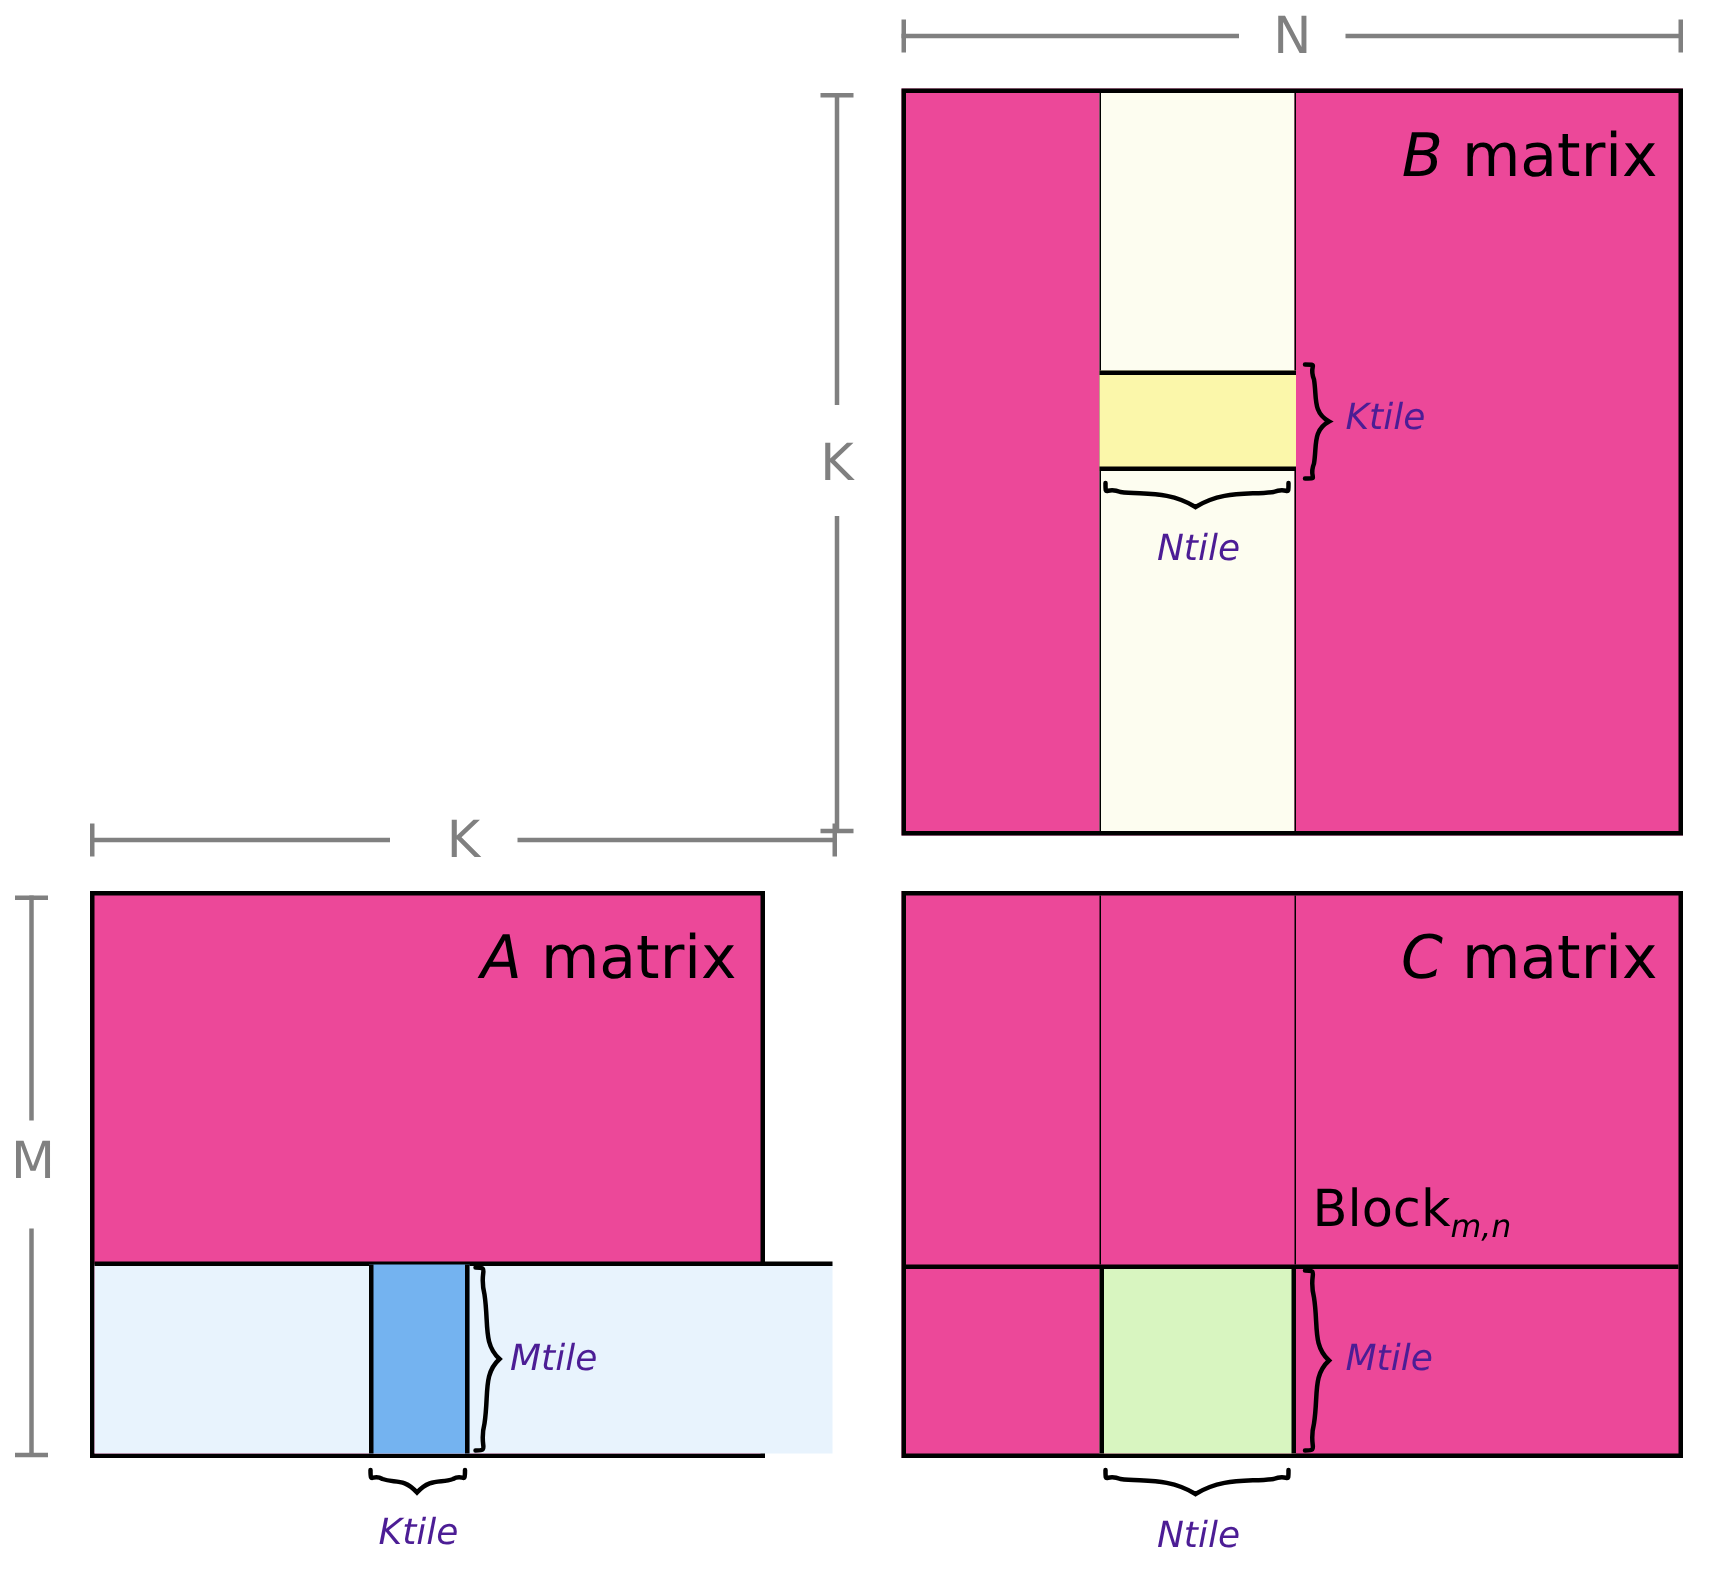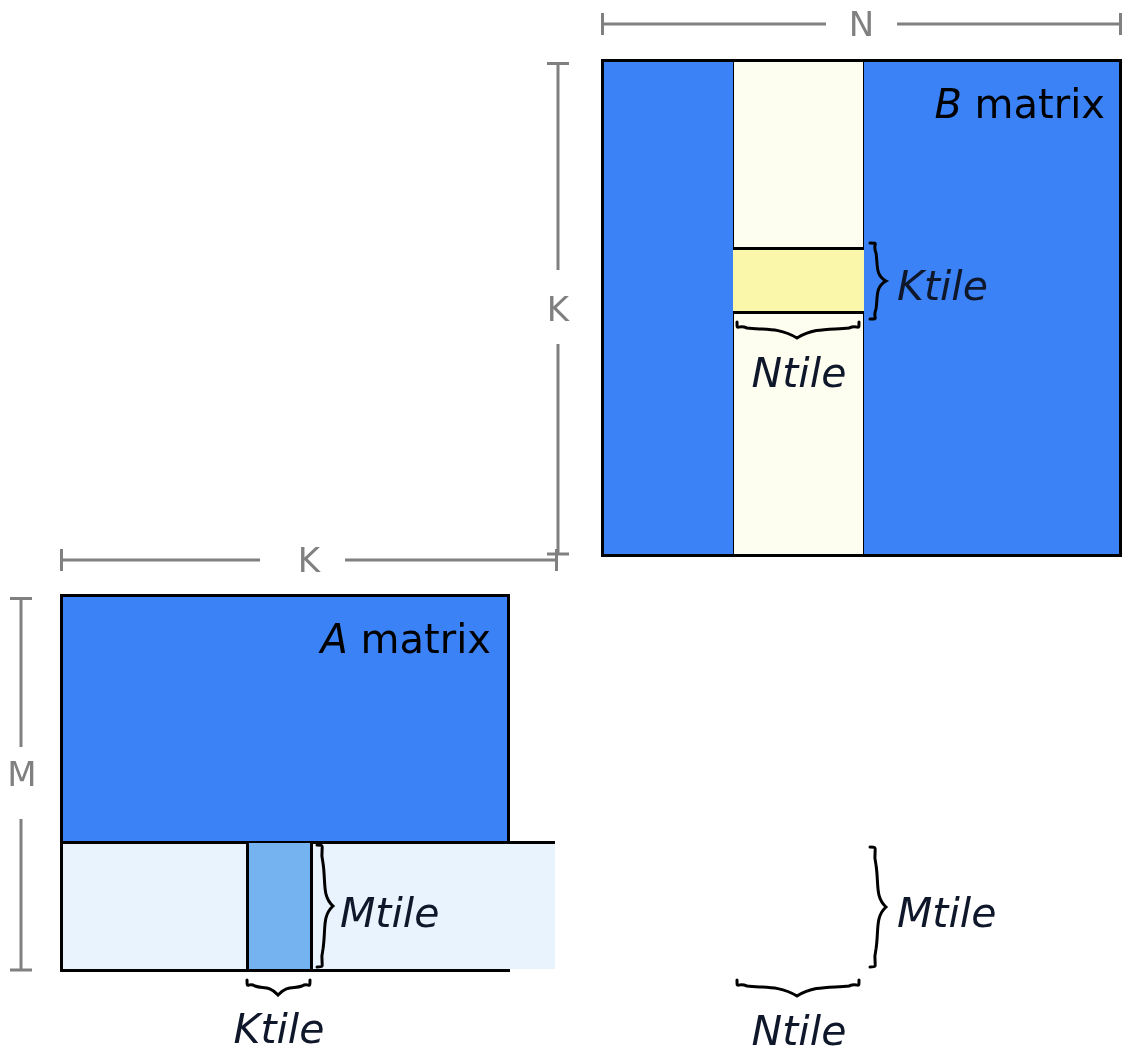--- a/index.html
+++ b/index.html
@@ -14,21 +14,21 @@
     position: relative;
     width: 1140px;
     height: 1050px;
     background: #ffffff;
     overflow: hidden;
   }
   .matrix-box {
     position: absolute;
     box-sizing: border-box;
     border: 3px solid #000000;
-    background: #3b82f6;
+    background: #ec4899;
     padding-left: 45px;
   }
   .fill-region {
     position: absolute;
     box-sizing: border-box;
   }
   .thin-line-v {
     position: absolute;
     width: 1px;
     background: #000000;
@@ -50,23 +50,23 @@
   }
   .dim-label {
     position: absolute;
     font-size: 34px;
     color: #808080;
     line-height: 1;
     white-space: nowrap;
   }
   .tile-label {
     position: absolute;
-    font-size: 41px;
+    font-size: 24px;
     font-style: italic;
-    color: #0f172a;
+    color: #4c1d95;
     white-space: nowrap;
     line-height: 1;
   }
   .block-label {
     position: absolute;
     font-size: 34px;
     color: #000000;
     white-space: nowrap;
     line-height: 1;
   }
@@ -176,20 +176,38 @@
   </div>
   <div class="tile-label" style="left:340px; top:893px;">Mtile</div>
 
   <div class="brace" style="left:245px; top:976px; width:68px; height:28px;">
     <svg width="68" height="28" viewBox="0 0 68 28">
       <path d="M 2 4 C 2 14, 3 6, 10 10 C 18 13, 24 9, 33 19 C 42 9, 49 13, 57 10 C 64 6, 65 14, 65 4" fill="none" stroke="#000000" stroke-width="3" stroke-linecap="round"></path>
     </svg>
   </div>
   <div class="tile-label" style="left:233px; top:1009px; width:92px; text-align:center;">Ktile</div>
 
+  <div class="matrix-box" style="left:601px; top:594px; width:521px; height:378px;">
+
+    <div class="thin-line-v" style="left:129px; top:0px; height:246px;"></div>
+    <div class="thin-line-v" style="left:259px; top:0px; height:246px;"></div>
+
+    <div class="mid-line-h" style="left:0px; top:246px; width:515px;"></div>
+
+    <div class="fill-region" style="left:129px; top:249px; width:131px; height:123px; background:#d8f5c0;
+                border-left:3px solid #000; border-right:3px solid #000;"></div>
+
+    <div class="matrix-title" style="right:14px; top:22px;">
+      <span class="var">C</span><span> matrix</span>
+    </div>
+
+    <div class="block-label" style="left:271px; top:192px;">
+      <span>Block</span><sub>m,n</sub>
+    </div>
+  </div>
 
   <div class="brace" style="left:866px; top:845px; width:28px; height:124px;">
     <svg width="28" height="124" viewBox="0 0 28 124">
       <path d="M 4 2 C 14 2, 6 4, 10 20 C 13 39, 9 52, 20 62 C 9 72, 13 85, 10 104 C 6 120, 14 122, 4 122" fill="none" stroke="#000000" stroke-width="3" stroke-linecap="round"></path>
     </svg>
   </div>
   <div class="tile-label" style="left:897px; top:893px;">Mtile</div>
 
   <div class="brace" style="left:735px; top:976px; width:128px; height:30px;">
     <svg width="128" height="30" viewBox="0 0 128 30">

